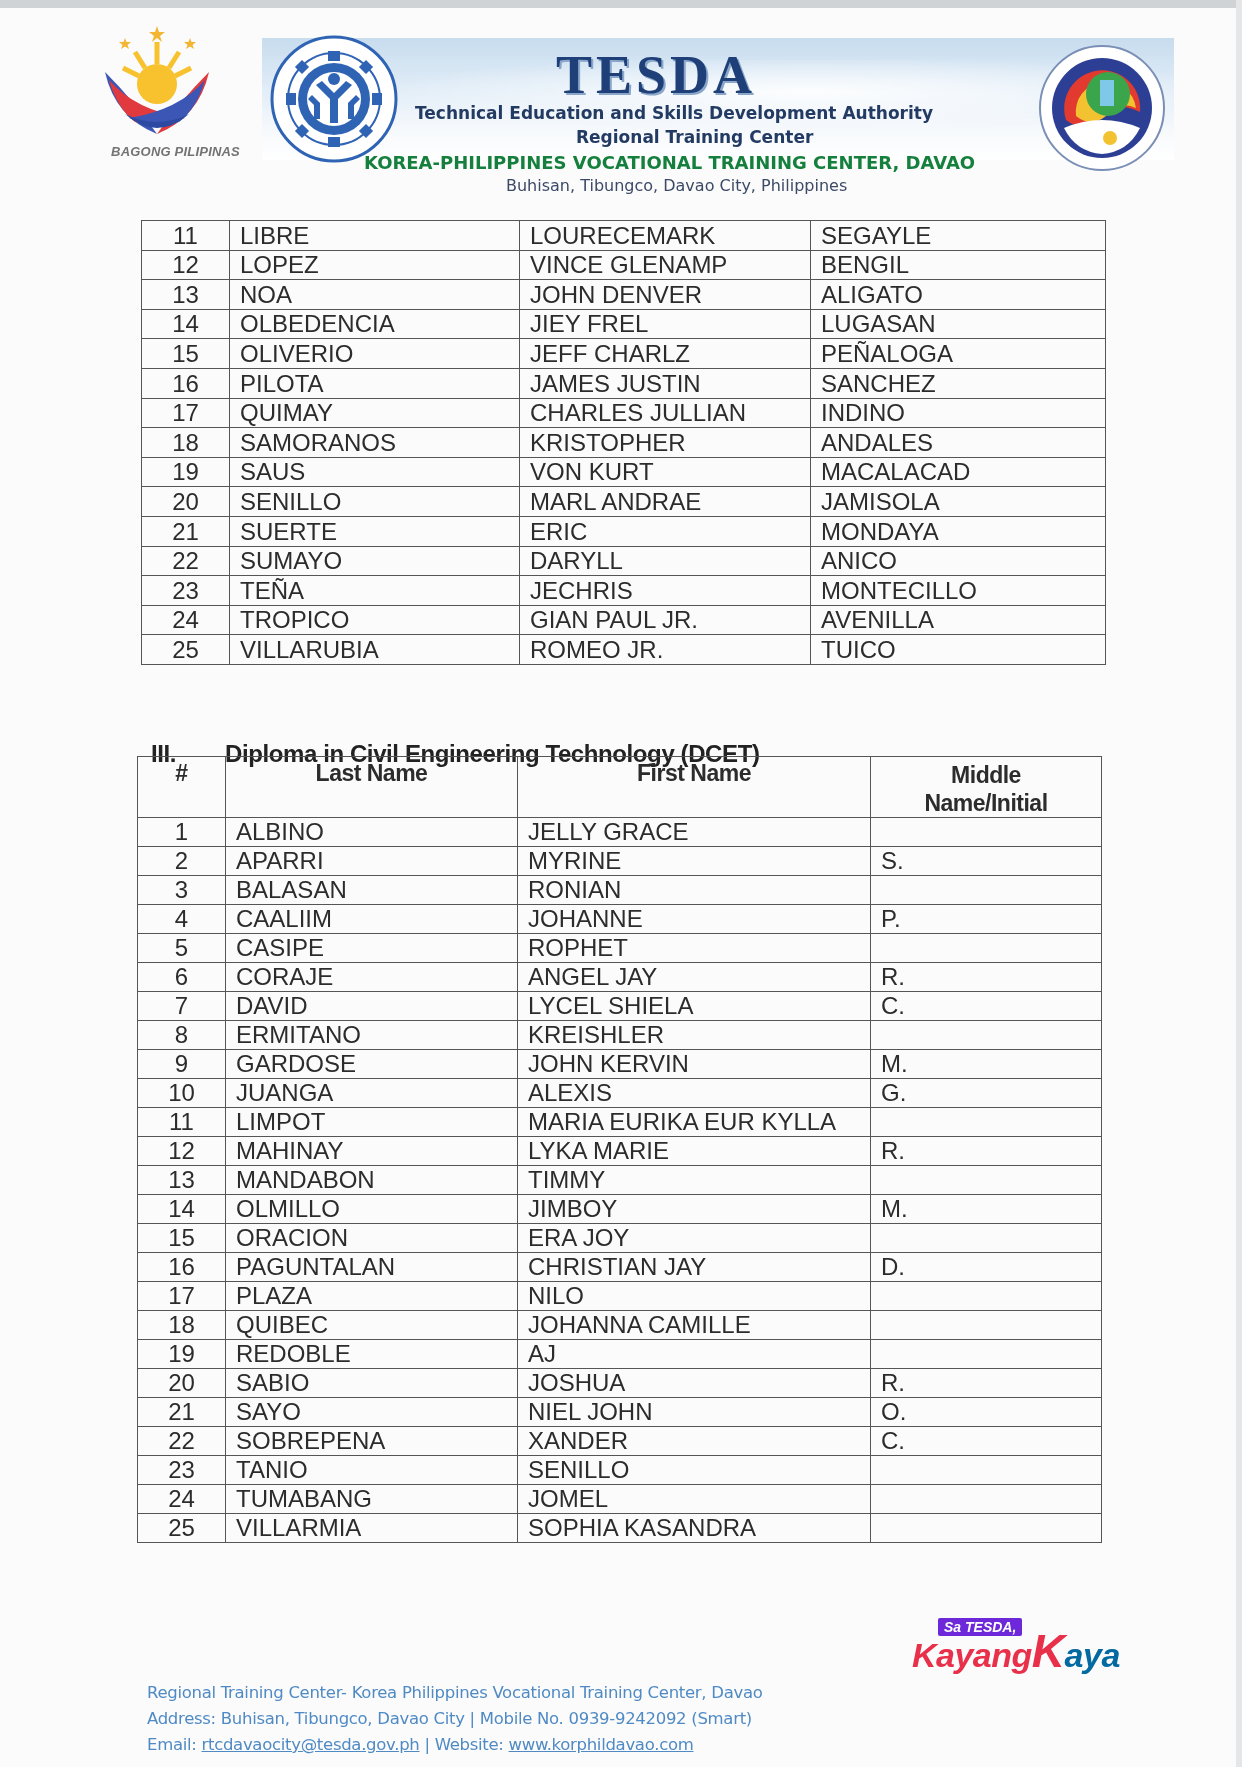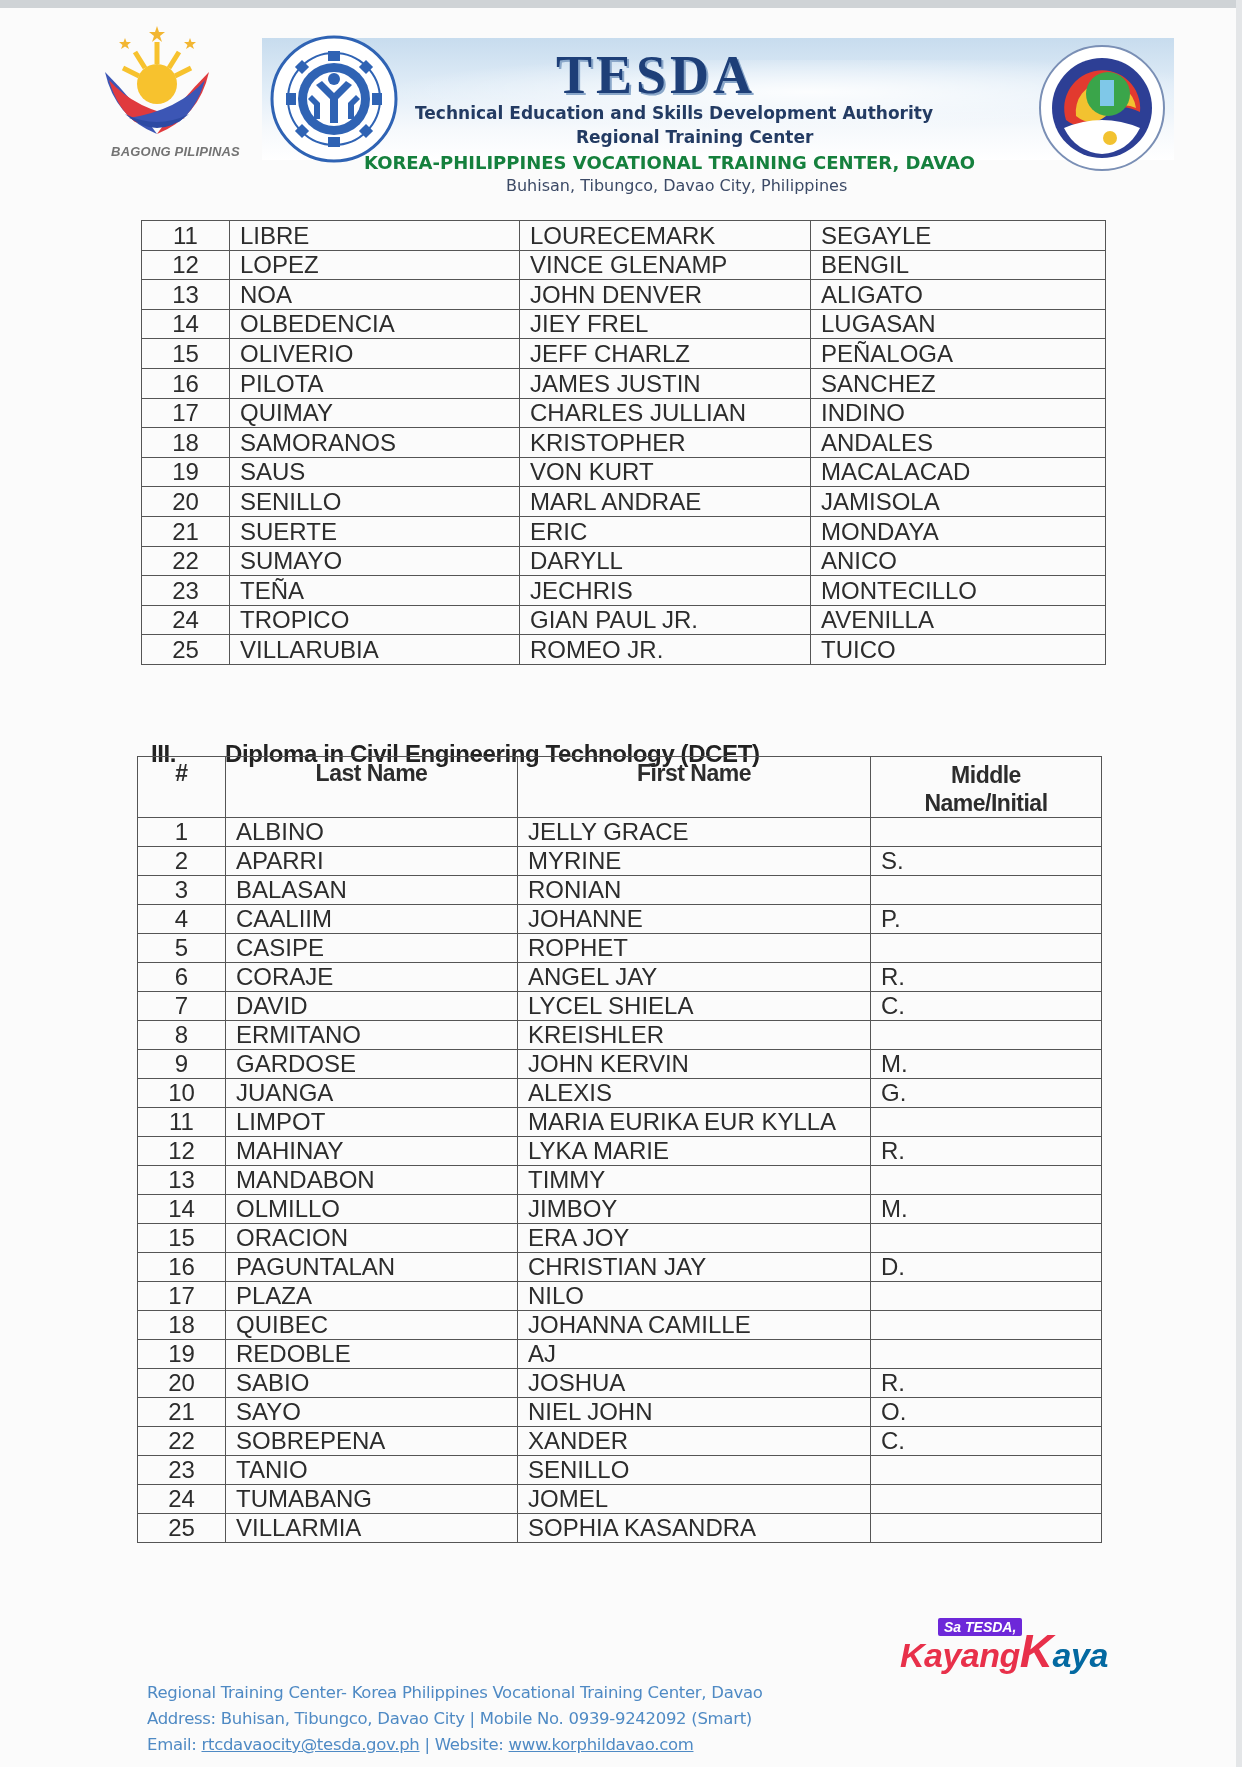--- a/index.html
+++ b/index.html
@@ -74,21 +74,21 @@
     .kk-logo { position: absolute; left: 900px; top: 1614px; width: 250px; height: 60px; }
     .kk-badge {
       position: absolute; left: 38px; top: 4px; padding: 0 6px; height: 18px; line-height: 18px;
       background: #6d28d9; color: #fff; font-weight: bold; font-style: italic; font-size: 14px;
       border-radius: 2px;
     }
     .kk-word {
       position: absolute; left: 0; top: 10px; font-weight: bold; font-style: italic; font-size: 34px;
       letter-spacing: -0.5px; white-space: nowrap;
     }
-    .kk-red { color: #e8304a; }
+    .kk-red { color: #e8304a; margin-left: 12px; }
     .kk-blue { color: #0369a1; }
     .kk-bigk { font-size: 46px; color: #e8304a; }
   </style>
 </head>
 <body>
 
 <div class="topband"></div>
 <div class="rightedge"></div>
 
 <header>

